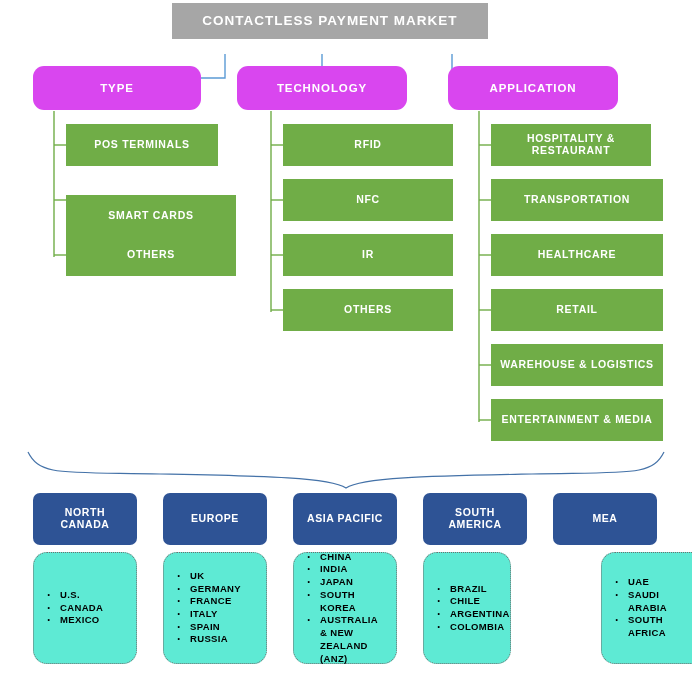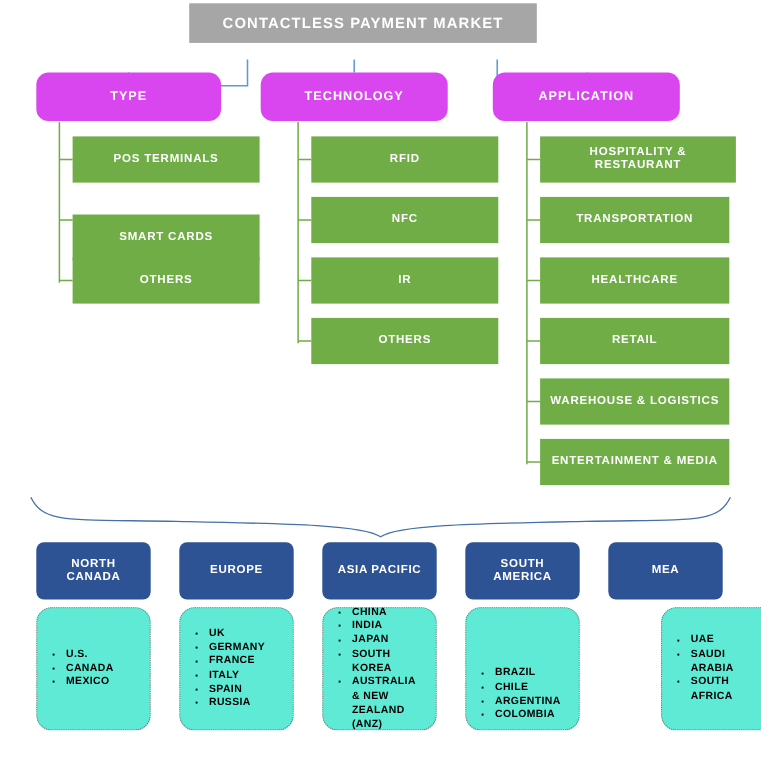--- a/index.html
+++ b/index.html
@@ -143,21 +143,21 @@
              C 362 477, 432 476, 532 474 C 632 472, 652 476, 664 452" stroke="#4472A8" stroke-width="1.2" fill="none"></path>
   </svg>
 
   <div class="node root-node">
     <span>CONTACTLESS PAYMENT MARKET</span>
   </div>
 
   <div class="node cat-node" style="left:33px; top:66px; width:168px;">
     <span>TYPE</span>
   </div>
-  <div class="node leaf-node" style="left:66px; top:124px; width:170px;">
+  <div class="node leaf-node" style="left:66px; top:124px; width:152px;">
     <span>POS TERMINALS</span>
   </div>
   <div class="node leaf-node" style="left:66px; top:179px; width:170px;margin-top:16px;">
     <span>SMART CARDS</span>
   </div>
   <div class="node leaf-node" style="left:66px; top:234px; width:170px;">
     <span>OTHERS</span>
   </div>
 
   <div class="node cat-node" style="left:237px; top:66px; width:170px;">
@@ -172,21 +172,21 @@
   <div class="node leaf-node" style="left:283px; top:234px; width:170px;">
     <span>IR</span>
   </div>
   <div class="node leaf-node" style="left:283px; top:289px; width:170px;">
     <span>OTHERS</span>
   </div>
 
   <div class="node cat-node" style="left:448px; top:66px; width:170px;">
     <span>APPLICATION</span>
   </div>
-  <div class="node leaf-node" style="left:491px; top:124px; width:178px; white-space:pre-line;">
+  <div class="node leaf-node" style="left:491px; top:124px; width:160px; white-space:pre-line;">
     <span>HOSPITALITY &amp;
 RESTAURANT</span>
   </div>
   <div class="node leaf-node" style="left:491px; top:179px; width:172px;">
     <span>TRANSPORTATION</span>
   </div>
   <div class="node leaf-node" style="left:491px; top:234px; width:172px;">
     <span>HEALTHCARE</span>
   </div>
   <div class="node leaf-node" style="left:491px; top:289px; width:172px;">
@@ -239,21 +239,21 @@
 &amp; NEW
 ZEALAND
 (ANZ)</li>
     </ul>
   </div>
 
   <div class="node region-node" style="left:423px; top:493px; width:104px; white-space:pre-line;">
     <span>SOUTH
 AMERICA</span>
   </div>
-  <div class="region-list" style="left:423px; top:552px; width:104px; height:112px;justify-content:flex-end;">
+  <div class="region-list" style="left:423px; top:552px; width:88px; height:112px;">
     <ul>
       <li>BRAZIL</li>
       <li>CHILE</li>
       <li>ARGENTINA</li>
       <li>COLOMBIA</li>
     </ul>
   </div>
 
   <div class="node region-node" style="left:553px; top:493px; width:104px;">
     <span>MEA</span>

